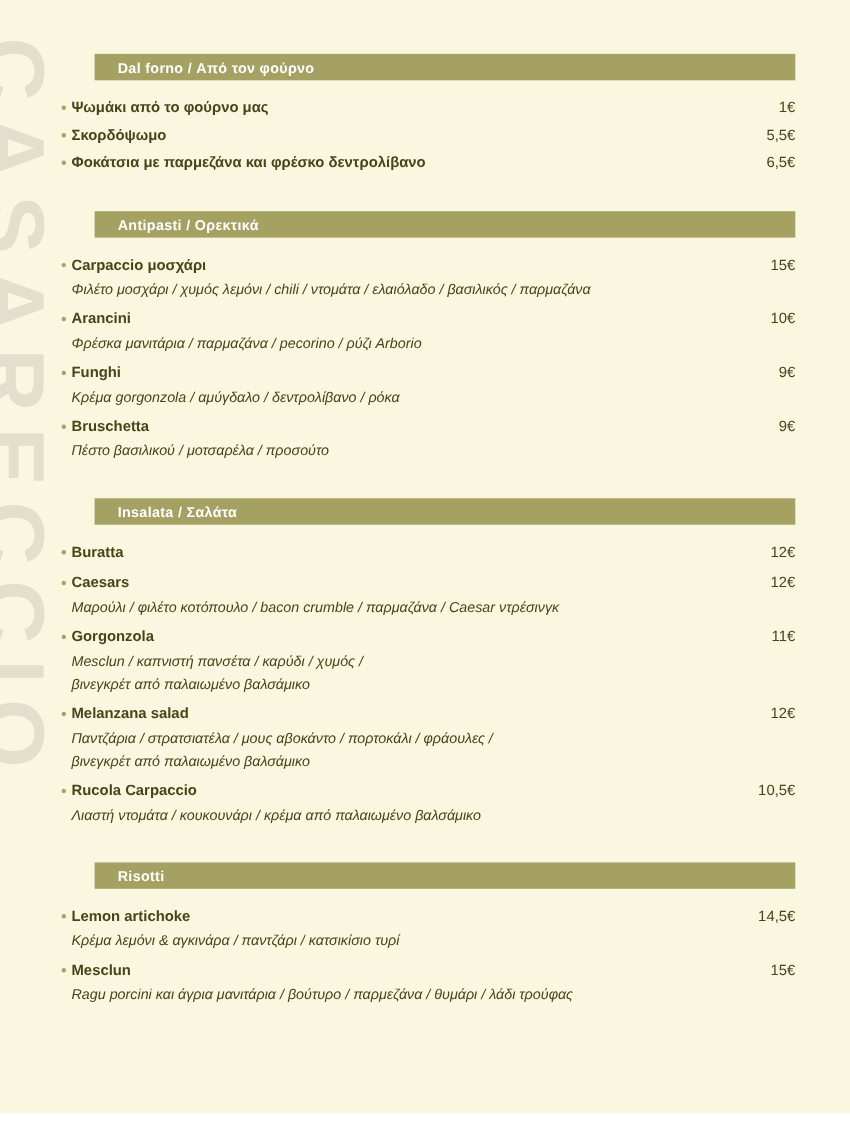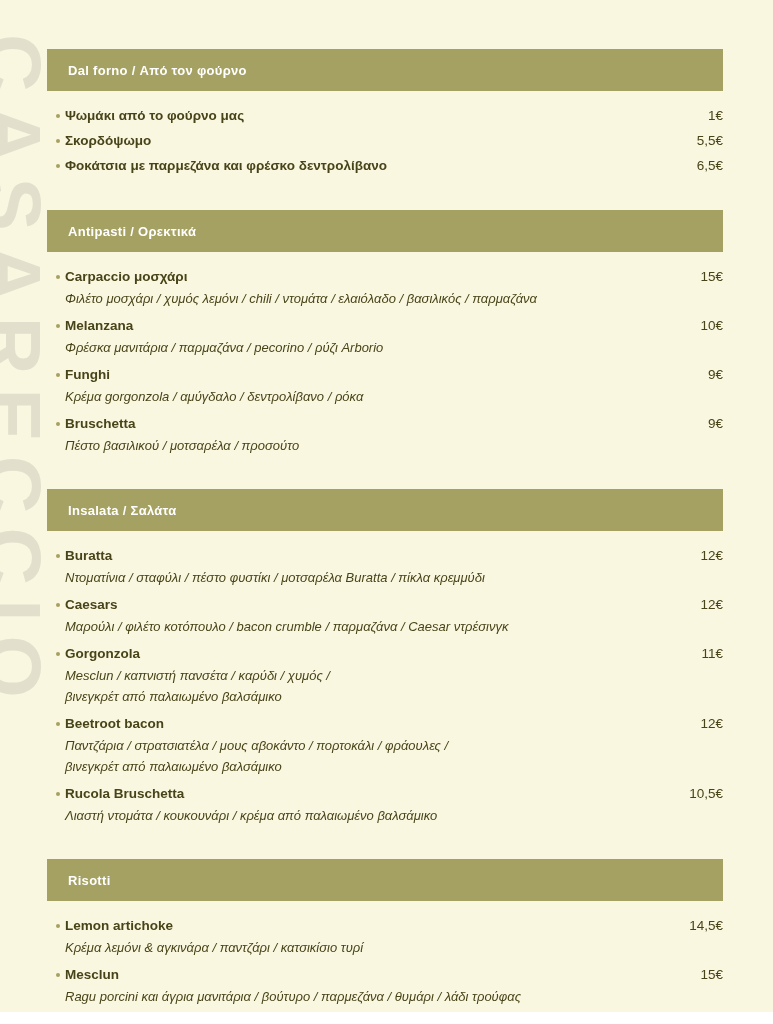--- a/index.html
+++ b/index.html
@@ -33,29 +33,30 @@
     color:rgba(186,184,170,0.38);
     user-select:none;
     pointer-events:none;
     white-space:nowrap;
   }
   .content{
     position:relative;
     padding:49px 50px 0 47px;
   }
   .section-header{
-    height:42px;
+    height:24px;
     display:flex;
     align-items:center;
     padding-left:21px;
     background:var(--accent);
     color:var(--white);
     font-weight:bold;
     font-size:13px;
     letter-spacing:0.3px;
+    margin-left:39px;
   }
   .menu-section + .menu-section{
     margin-top:34px;
   }
   .item-list{
     padding-top:15px;
   }
   .menu-item{
     margin-bottom:8px;
   }
@@ -138,21 +139,21 @@
             <div class="item-line">
               <span class="bullet"></span>
               <span class="item-name">Carpaccio μοσχάρι</span>
               <span class="item-price">15€</span>
             </div>
             <div class="item-desc">Φιλέτο μοσχάρι / χυμός λεμόνι / chili / ντομάτα / ελαιόλαδο / βασιλικός / παρμαζάνα</div>
           </div>
           <div class="menu-item">
             <div class="item-line">
               <span class="bullet"></span>
-              <span class="item-name">Melanzana</span>
+              <span class="item-name">Arancini</span>
               <span class="item-price">10€</span>
             </div>
             <div class="item-desc">Φρέσκα μανιτάρια / παρμαζάνα / pecorino / ρύζι Arborio</div>
           </div>
           <div class="menu-item">
             <div class="item-line">
               <span class="bullet"></span>
               <span class="item-name">Funghi</span>
               <span class="item-price">9€</span>
             </div>
@@ -172,21 +173,20 @@
         <div class="section-header">
           <span>Insalata / Σαλάτα</span>
         </div>
         <div class="item-list">
           <div class="menu-item">
             <div class="item-line">
               <span class="bullet"></span>
               <span class="item-name">Buratta</span>
               <span class="item-price">12€</span>
             </div>
-            <div class="item-desc">Ντοματίνια / σταφύλι / πέστο φυστίκι / μοτσαρέλα Buratta / πίκλα κρεμμύδι</div>
           </div>
           <div class="menu-item">
             <div class="item-line">
               <span class="bullet"></span>
               <span class="item-name">Caesars</span>
               <span class="item-price">12€</span>
             </div>
             <div class="item-desc">Μαρούλι / φιλέτο κοτόπουλο / bacon crumble / παρμαζάνα / Caesar ντρέσινγκ</div>
           </div>
           <div class="menu-item">
@@ -194,30 +194,30 @@
               <span class="bullet"></span>
               <span class="item-name">Gorgonzola</span>
               <span class="item-price">11€</span>
             </div>
             <div class="item-desc">Mesclun / καπνιστή πανσέτα / καρύδι / χυμός /</div>
             <div class="item-desc">βινεγκρέτ από παλαιωμένο βαλσάμικο</div>
           </div>
           <div class="menu-item">
             <div class="item-line">
               <span class="bullet"></span>
-              <span class="item-name">Beetroot bacon</span>
+              <span class="item-name">Melanzana salad</span>
               <span class="item-price">12€</span>
             </div>
             <div class="item-desc">Παντζάρια / στρατσιατέλα / μους αβοκάντο / πορτοκάλι / φράουλες /</div>
             <div class="item-desc">βινεγκρέτ από παλαιωμένο βαλσάμικο</div>
           </div>
           <div class="menu-item">
             <div class="item-line">
               <span class="bullet"></span>
-              <span class="item-name">Rucola Bruschetta</span>
+              <span class="item-name">Rucola Carpaccio</span>
               <span class="item-price">10,5€</span>
             </div>
             <div class="item-desc">Λιαστή ντομάτα / κουκουνάρι / κρέμα από παλαιωμένο βαλσάμικο</div>
           </div>
         </div>
       </section>
       <section class="menu-section">
         <div class="section-header">
           <span>Risotti</span>
         </div>

